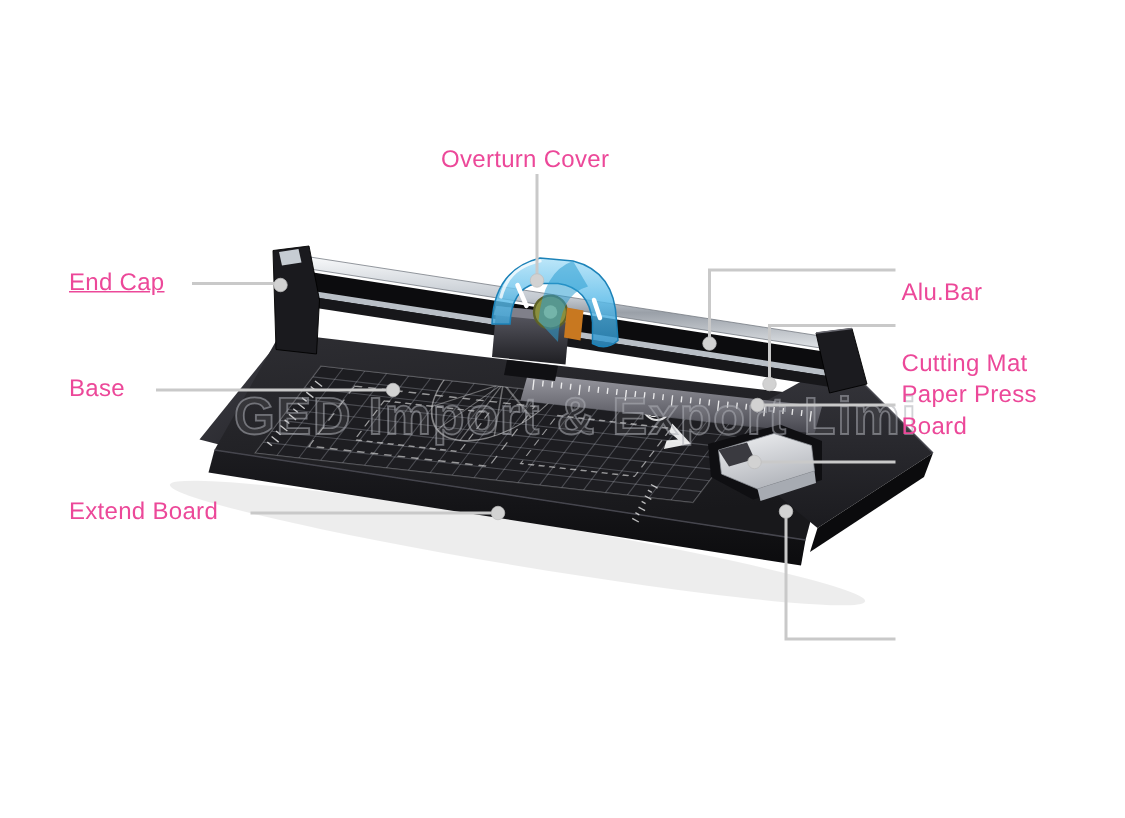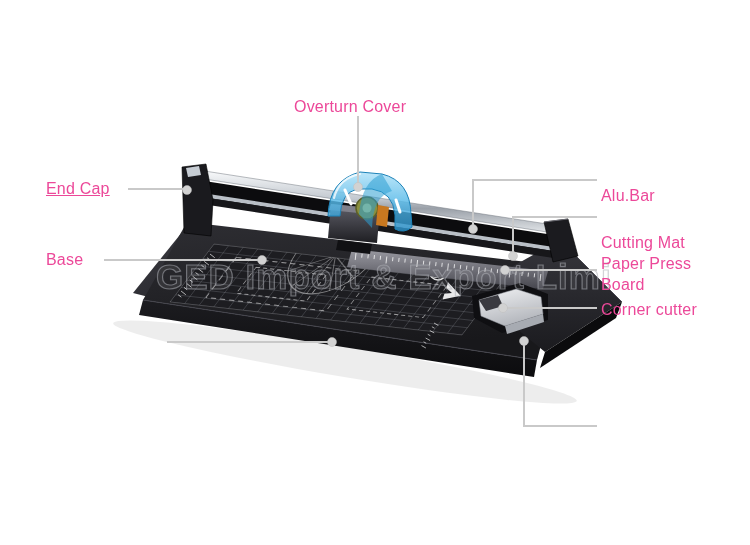--- a/index.html
+++ b/index.html
@@ -239,17 +239,17 @@
       <circle cx="513" cy="256" r="4.5"></circle>
       <circle cx="505" cy="270" r="4.5"></circle>
       <circle cx="503" cy="308" r="4.5"></circle>
       <circle cx="524" cy="341" r="4.5"></circle>
     </g>
   </svg>
 
   <div class="callout" style="left:294px;top:96px;">Overturn Cover</div>
   <div class="callout" style="left:46px;top:178px;text-decoration:underline;">End Cap</div>
   <div class="callout" style="left:46px;top:249px;text-align:right;">Base</div>
+  <div class="callout" style="left:46px;top:331px;">Extend Board</div>
   <div class="callout" style="left:601px;top:185px;">Alu.Bar</div>
   <div class="callout" style="left:601px;top:208px;margin-top:24px;">Cutting Mat</div>
   <div class="callout wrap" style="left:601px;top:253px;width:114px;">Paper Press Board</div>
-  <div class="callout" style="left:601px;top:299px;">Corner cutter</div>
 </div>
 
 </body></html>

